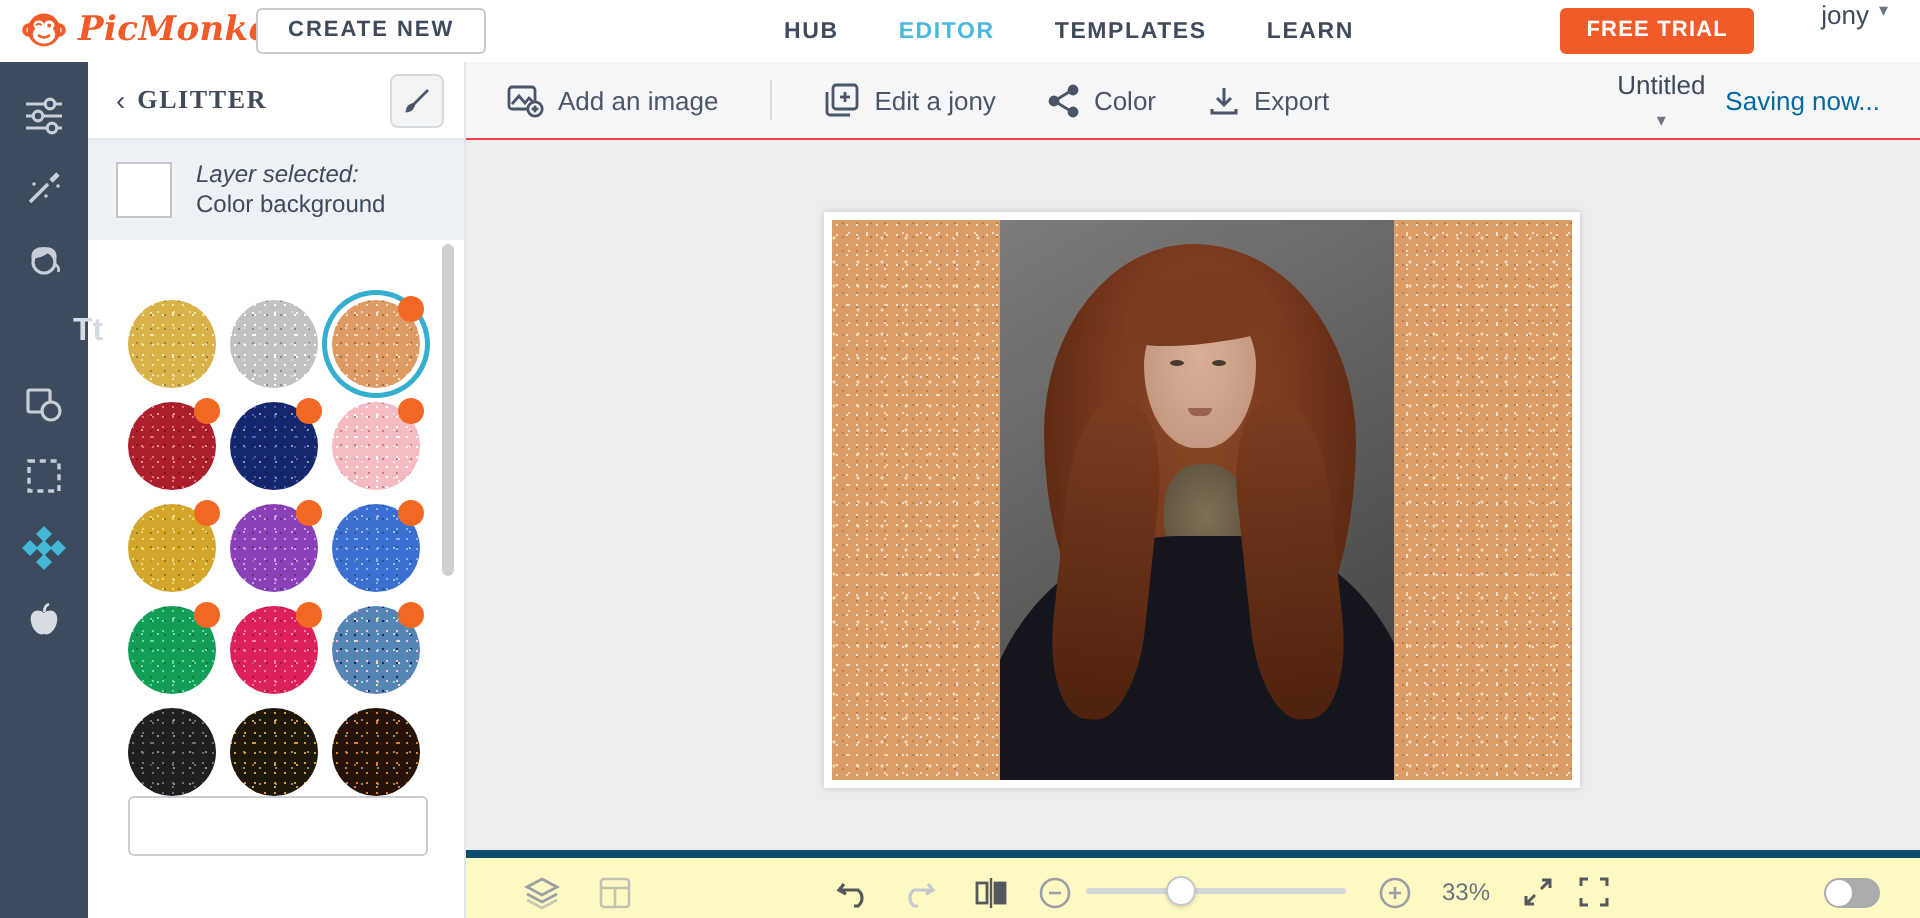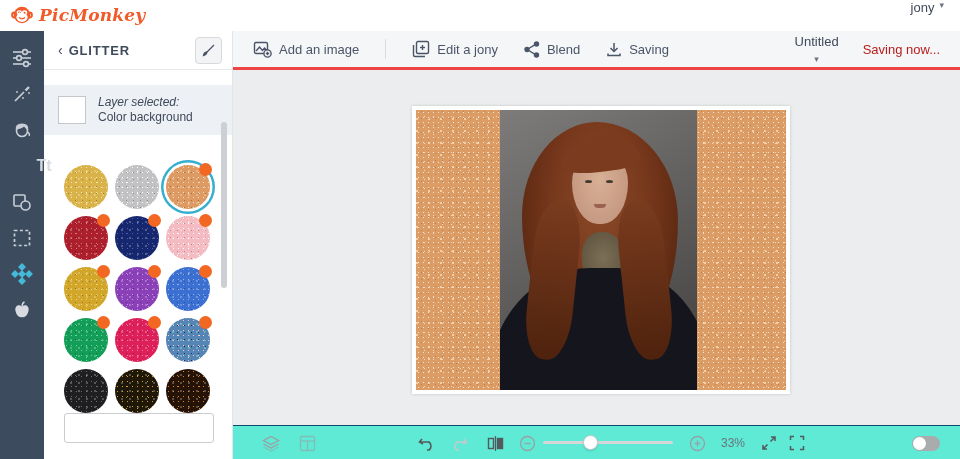--- a/index.html
+++ b/index.html
@@ -22,23 +22,23 @@
   .rail{position:absolute;top:31px;left:0;width:44px;bottom:0;background:#3d4b5e;display:flex;flex-direction:column;align-items:center;padding-top:15px;gap:12px;z-index:4;}
   .rail-btn{width:30px;height:24px;display:flex;align-items:center;justify-content:center;color:#c8ced6;cursor:pointer;}
   .rail-btn.active{color:#45bad8;}
   .rail-btn svg{display:block;}
   .tt-glyph{font-size:16px;font-weight:700;color:#d6dbe1;letter-spacing:0;margin-left:44px;}
 
   
   .panel{position:absolute;top:31px;left:44px;width:189px;bottom:0;background:#fff;border-right:1px solid #e3e5e8;z-index:3;}
   .panel-head{height:39px;border-bottom:1px solid #e6e8ea;display:flex;align-items:center;padding:0 10px 0 14px;}
   .panel-back{font-size:14px;color:#3f4a5a;margin-right:6px;cursor:pointer;}
-  .panel-title{font-size:13px;font-weight:700;letter-spacing:.8px;color:#3f4a5a;flex:1;}
+  .panel-title{font-size:13px;font-weight:700;letter-spacing:.8px;color:#3f4a5a;flex:1;font-family:Liberation Serif, serif;}
   .brush-btn{width:27px;height:27px;background:#f3f4f6;border:1px solid #d7dadd;border-radius:4px;display:flex;align-items:center;justify-content:center;color:#4a5568;cursor:pointer;}
-  .layer-box{margin-top:15px;background:#edf0f4;padding:10px 14px;display:flex;align-items:center;gap:12px;}
+  .layer-box{background:#edf0f4;padding:10px 14px;display:flex;align-items:center;gap:12px;}
   .layer-swatch{width:28px;height:28px;background:#fff;border:1px solid #c3c7cc;cursor:pointer;}
   .layer-txt{font-size:12px;line-height:15px;color:#3f4a5a;}
   .layer-txt .lbl{font-style:italic;}
   .swatch-grid{margin:30px 14px 0 20px;display:grid;grid-template-columns:repeat(3,44px);column-gap:7px;row-gap:7px;}
   .swatch{position:relative;width:44px;height:44px;border-radius:50%;cursor:pointer;
     background-color:var(--c,#ccc);
     background-image:
       radial-gradient(var(--s,#fff) 15%, transparent 16%),
       radial-gradient(rgba(255,255,255,.5) 12%, transparent 13%),
       radial-gradient(rgba(0,0,0,.28) 12%, transparent 13%),
@@ -50,25 +50,25 @@
       radial-gradient(#8fe0c0 12%, transparent 13%),
       radial-gradient(#1a2a60 13%, transparent 14%),
       radial-gradient(#f5e6a0 9%, transparent 10%);}
   .swatch.selected{box-shadow:0 0 0 2.5px #fff,0 0 0 5px #35aed0;}
   .swatch .dot{position:absolute;top:-2px;right:-2px;width:13px;height:13px;border-radius:50%;background:#f26722;}
   .blend-label{margin:22px 0 8px 20px;font-size:12.5px;color:#5a6473;}
   .blend-select{margin-left:20px;width:150px;height:30px;border:1px solid #c9ccd0;border-radius:3px;background:#fff;display:flex;align-items:center;padding:0 10px;font-size:13px;color:#3f4a5a;cursor:pointer;}
   .panel-scrollbar{position:absolute;top:91px;right:5px;width:6px;height:166px;border-radius:3px;background:#ccd0d4;cursor:pointer;}
 
   
-  .canvas-toolbar{position:absolute;top:31px;left:233px;right:0;height:39px;background:#f5f6f8;border-bottom:3px solid #ef4444;display:flex;align-items:center;padding:0 20px;z-index:2;}
+  .canvas-toolbar{position:absolute;top:31px;left:233px;right:0;height:39px;background:#f5f6f8;border-bottom:1px solid #ef4444;display:flex;align-items:center;padding:0 20px;z-index:2;}
   .tool-item{display:flex;align-items:center;gap:7px;font-size:13px;color:#4a5568;cursor:pointer;margin-right:26px;}
   .tool-sep{width:1px;height:20px;background:#d9dcdf;margin-right:26px;}
   .doc-title{margin-left:auto;display:flex;align-items:center;gap:5px;font-size:13px;color:#3f4a5a;cursor:pointer;flex-direction:column;}
-  .saving{font-size:13px;color:#b91c1c;margin-left:24px;}
+  .saving{font-size:13px;color:#0369a1;margin-left:10px;}
 
   
   .canvas-area{position:absolute;top:70px;left:233px;right:0;bottom:34px;background:#ecedef;z-index:1;}
   .doc{position:absolute;left:179px;top:36px;width:378px;height:288px;background:#fff;padding:4px;box-shadow:0 0 3px rgba(0,0,0,.18);}
   .doc-glitter{position:relative;width:100%;height:100%;overflow:hidden;
     background-color:#dc9c66;
     background-image:
       radial-gradient(#f8e4cc 14%, transparent 15%),
       radial-gradient(rgba(255,255,255,.62) 11%, transparent 12%),
       radial-gradient(rgba(140,75,30,.38) 11%, transparent 12%),
@@ -82,21 +82,21 @@
   .eye.l{left:13px}.eye.r{left:34px}
   .mouth{position:absolute;left:22px;top:54px;width:12px;height:4px;border-radius:0 0 8px 8px;background:#9c6251;}
   .fringe{position:absolute;left:60px;top:26px;width:80px;height:36px;background:#7a3b1e;border-radius:50% 50% 40% 60%/80% 90% 20% 30%;transform:rotate(-8deg);}
   .scarf{position:absolute;left:82px;top:122px;width:42px;height:52px;background:radial-gradient(#7c6f56,#5a4f3c);border-radius:42% 48% 40% 44%;}
   .coat{position:absolute;left:-12px;top:158px;width:222px;height:130px;background:#15151d;border-radius:46% 42% 0 0/90% 84% 0 0;}
   .hair-side{position:absolute;top:90px;width:46px;height:160px;background:linear-gradient(#7a3c1f,#4e220d);border-radius:45%/30%;}
   .hair-side.l{left:30px;transform:rotate(6deg);}
   .hair-side.r{left:122px;transform:rotate(-6deg);}
 
   
-  .statusbar{position:absolute;left:233px;right:0;bottom:0;height:34px;background:#5eead4;border-top:1px solid #0c4a6e;z-index:2;}
+  .statusbar{position:absolute;left:233px;right:0;bottom:0;height:34px;background:#fef9c3;border-top:4px solid #0c4a6e;z-index:2;}
   .sb{position:absolute;top:0;height:34px;display:flex;align-items:center;justify-content:center;color:#9aa0a6;cursor:pointer;}
   .sb svg{display:block;}
   .sb.dark{color:#55595e;}
   .sb.disabled{color:#c6c9cc;cursor:default;}
   .zoom-slider{position:absolute;left:310px;top:15px;width:130px;height:3px;background:#d4d6d8;border-radius:2px;cursor:pointer;}
   .zoom-handle{position:absolute;left:40px;top:-6px;width:15px;height:15px;border-radius:50%;background:#fff;border:1px solid #c4c7ca;box-shadow:0 1px 2px rgba(0,0,0,.15);cursor:grab;}
   .zoom-pct{position:absolute;left:488px;top:0;height:34px;display:flex;align-items:center;font-size:12px;color:#6b7280;}
   .toggle{position:absolute;right:20px;top:10px;width:28px;height:15px;border-radius:8px;background:#a9abad;cursor:pointer;}
   .toggle .knob{position:absolute;left:1px;top:1px;width:13px;height:13px;border-radius:50%;background:#fff;}
 </style>
@@ -113,20 +113,28 @@
       <circle cx="12" cy="12" r="8.2" fill="#f15b2a"></circle>
       <ellipse cx="12" cy="14.3" rx="5.6" ry="4.6" fill="#fff"></ellipse>
       <ellipse cx="9.4" cy="9.6" rx="2.6" ry="2.4" fill="#fff"></ellipse>
       <ellipse cx="14.6" cy="9.6" rx="2.6" ry="2.4" fill="#fff"></ellipse>
       <path d="M8 9.6 q1.4 -1.4 2.8 0" stroke="#f15b2a" stroke-width="1" fill="none"></path>
       <circle cx="14.6" cy="9.7" r="1" fill="#f15b2a"></circle>
       <path d="M9 14.5 q3 2.6 6 0" stroke="#f15b2a" stroke-width="1.2" fill="none"></path>
     </svg>
     <span class="brand-name">PicMonkey</span>
   </div>
+  <button class="create-new">CREATE NEW</button>
+  <nav class="main-nav">
+    <span>HUB</span>
+    <span class="active">EDITOR</span>
+    <span>TEMPLATES</span>
+    <span>LEARN</span>
+  </nav>
+  <button class="free-trial">FREE TRIAL</button>
   <div class="user-menu">
     <span>jony</span>
     <span class="chev">▾</span>
   </div>
 </div>
 
 <div class="rail">
   <div class="rail-btn">
     <svg width="22" height="20" viewBox="0 0 22 20" fill="none" stroke="currentColor" stroke-width="1.6">
       <line x1="2" y1="4" x2="20" y2="4"></line>
@@ -272,29 +280,29 @@
     <span>Edit a jony</span>
   </div>
   <div class="tool-item">
     <svg width="16" height="17" viewBox="0 0 16 17" fill="none" stroke="currentColor" stroke-width="1.4">
       <circle cx="3" cy="8.5" r="2" fill="currentColor"></circle>
       <circle cx="12.5" cy="3" r="2" fill="currentColor"></circle>
       <circle cx="12.5" cy="14" r="2" fill="currentColor"></circle>
       <line x1="4.8" y1="7.5" x2="10.7" y2="3.9"></line>
       <line x1="4.8" y1="9.5" x2="10.7" y2="13.1"></line>
     </svg>
-    <span>Blend</span>
+    <span>Color</span>
   </div>
   <div class="tool-item">
     <svg width="16" height="17" viewBox="0 0 16 17" fill="none" stroke="currentColor" stroke-width="1.5">
       <line x1="8" y1="2" x2="8" y2="10"></line>
       <path d="M4.5 7 L8 10.5 L11.5 7"></path>
       <path d="M2 12.5 v2 h12 v-2"></path>
     </svg>
-    <span>Saving</span>
+    <span>Export</span>
   </div>
   <div class="doc-title">
     <span>Untitled</span>
     <span class="chev">▾</span>
   </div>
   <span class="saving">Saving now...</span>
 </div>
 
 <div class="canvas-area">
   <div class="doc">

